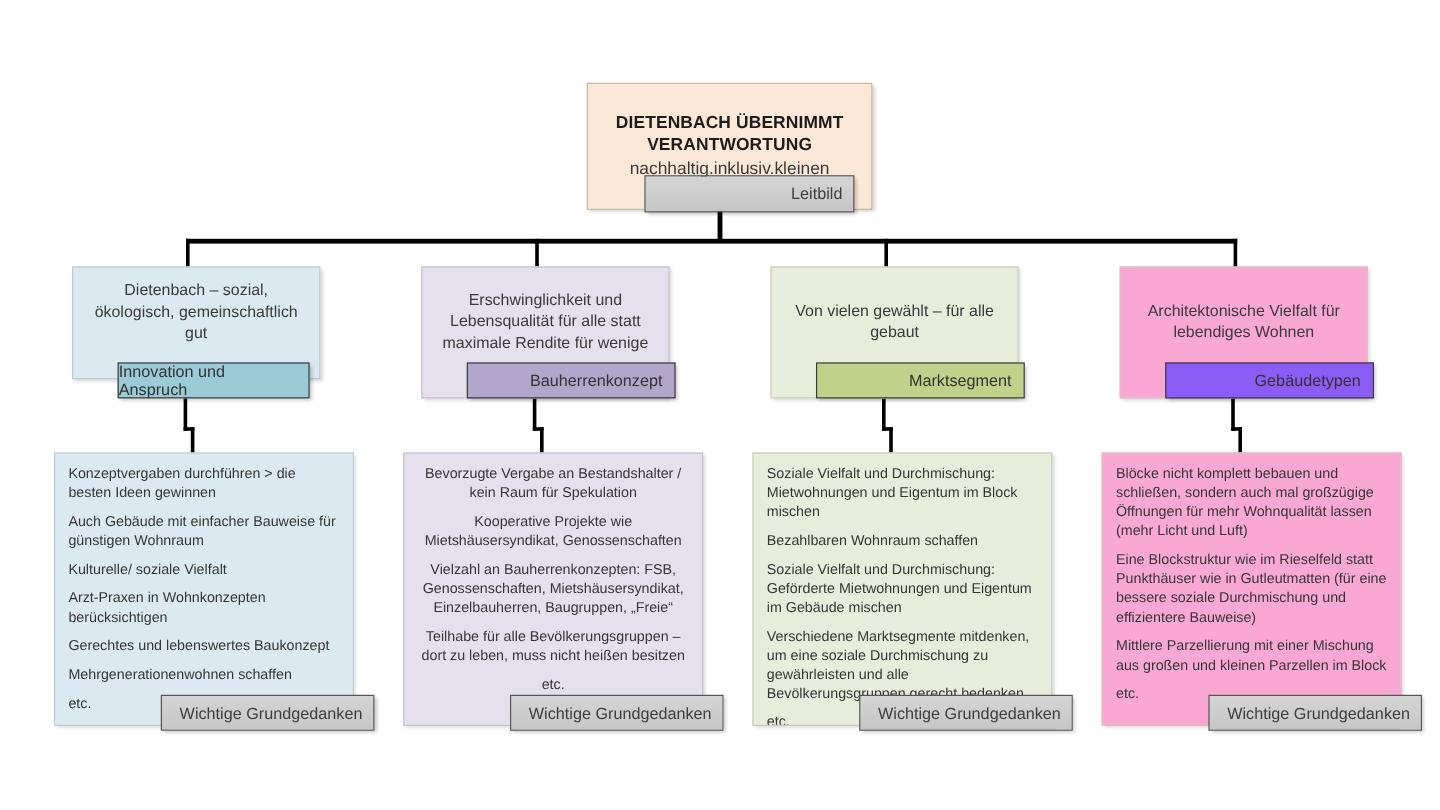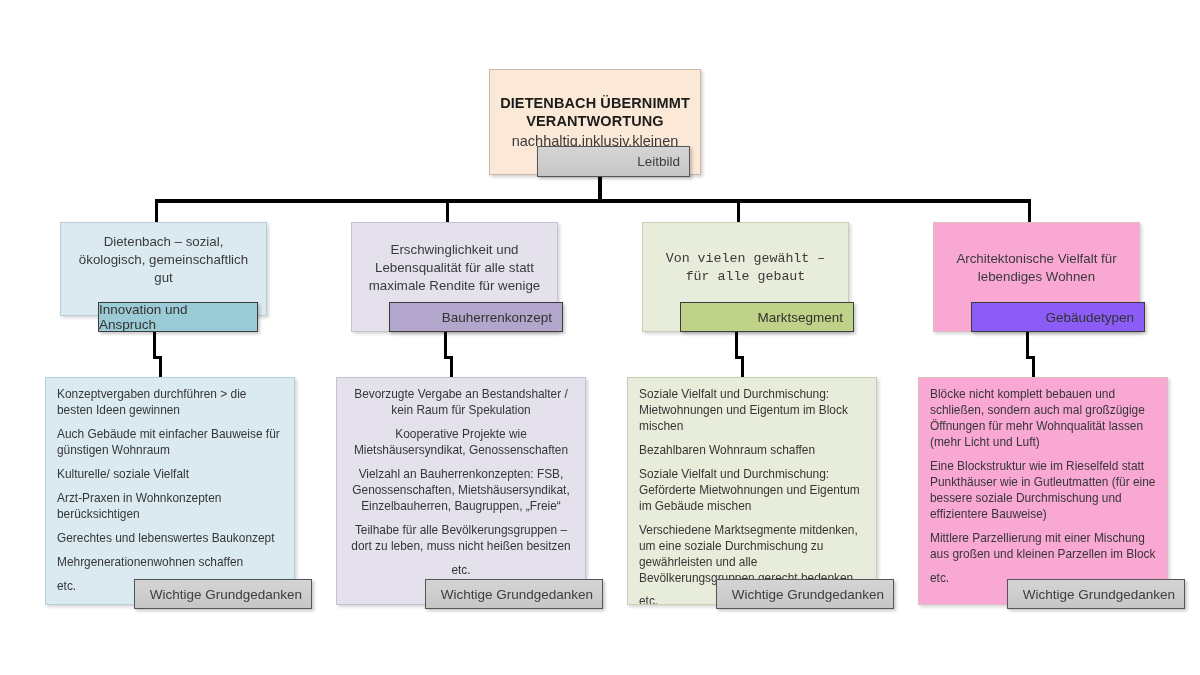--- a/index.html
+++ b/index.html
@@ -153,26 +153,26 @@
   <div class="line" style="left:450px; top:356px; width:3px; height:22px;"></div>
 
   <div class="line" style="left:735px; top:331px; width:3px; height:28px;"></div>
   <div class="line" style="left:735px; top:356px; width:9px; height:3px;"></div>
   <div class="line" style="left:741px; top:356px; width:3px; height:22px;"></div>
 
   <div class="line" style="left:1026px; top:331px; width:3px; height:28px;"></div>
   <div class="line" style="left:1026px; top:356px; width:9px; height:3px;"></div>
   <div class="line" style="left:1032px; top:356px; width:3px; height:22px;"></div>
 
-  <div class="box title-box" style="left:489px; top:69px; width:212px; height:106px;">
+  <div class="box title-box" style="left:489px; top:69px; width:238px; height:106px;">
     <div class="title-main">DIETENBACH ÜBERNIMMT</div>
     <div class="title-main">VERANTWORTUNG</div>
     <div class="title-sub">nachhaltig.inklusiv.kleinen</div>
   </div>
-  <div class="box tag-box" style="left:537px; top:146px; width:153px; height:31px;">
+  <div class="box tag-box" style="left:537px; top:146px; width:175px; height:31px;">
     <span>Leitbild</span>
   </div>
 
   <div class="box pillar-box c1-soft" style="left:60px; top:222px; width:207px; height:94px;">
     <span>Dietenbach – sozial, ökologisch, gemeinschaftlich gut</span>
   </div>
   <div class="box pillar-tag c1-tag" style="left:98px; top:302px; width:160px; height:30px;">
     <span>Innovation und Anspruch</span>
   </div>
 
@@ -200,21 +200,21 @@
     <p>Bevorzugte Vergabe an Bestandshalter / kein Raum für Spekulation</p>
     <p>Kooperative Projekte wie Mietshäusersyndikat, Genossenschaften</p>
     <p>Vielzahl an Bauherrenkonzepten: FSB, Genossenschaften, Mietshäusersyndikat, Einzelbauherren, Baugruppen, „Freie“</p>
     <p>Teilhabe für alle Bevölkerungsgruppen – dort zu leben, muss nicht heißen besitzen</p>
     <p>etc.</p>
   </div>
   <div class="box tag-box" style="left:425px; top:579px; width:178px; height:30px;">
     <span>Wichtige Grundgedanken</span>
   </div>
 
-  <div class="box pillar-box c3-soft" style="left:642px; top:222px; width:207px; height:110px;font-family:Liberation Mono, monospace;">
+  <div class="box pillar-box c3-soft" style="left:642px; top:222px; width:207px; height:110px;">
     <span>Von vielen gewählt – für alle gebaut</span>
   </div>
   <div class="box pillar-tag c3-tag" style="left:680px; top:302px; width:174px; height:30px;">
     <span>Marktsegment</span>
   </div>
 
   <div class="box detail-box c3-soft" style="left:627px; top:377px; width:250px; height:228px;">
     <p>Soziale Vielfalt und Durchmischung: Mietwohnungen und Eigentum im Block mischen</p>
     <p>Bezahlbaren Wohnraum schaffen</p>
     <p>Soziale Vielfalt und Durchmischung: Geförderte Mietwohnungen und Eigentum im Gebäude mischen</p>

